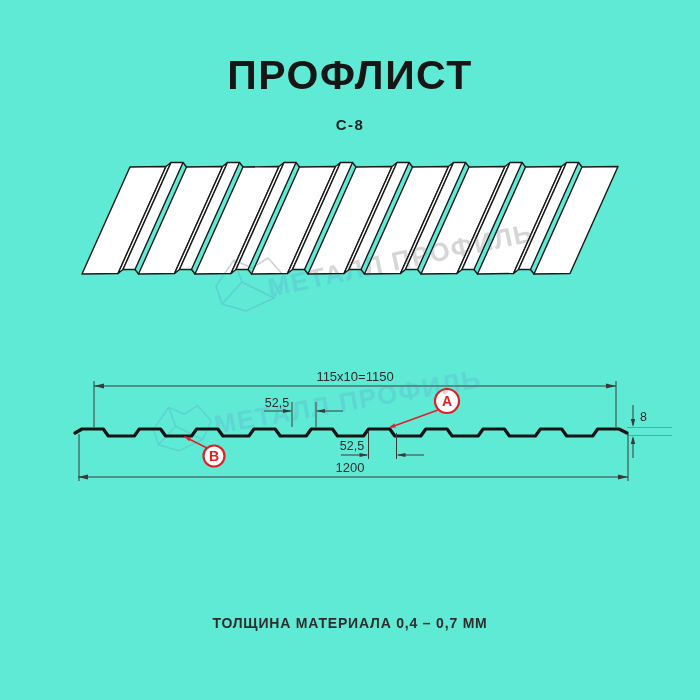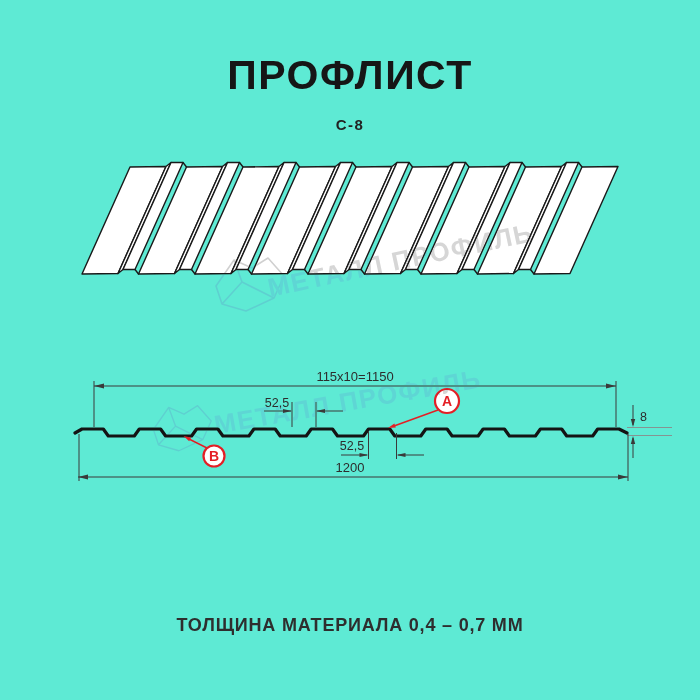--- a/index.html
+++ b/index.html
@@ -10,21 +10,21 @@
   .title{
     position:absolute;top:52px;left:0;width:700px;text-align:center;
     font-size:41px;font-weight:bold;letter-spacing:1.5px;color:#161616;
   }
   .subtitle{
     position:absolute;top:116px;left:0;width:700px;text-align:center;
     font-size:15px;font-weight:bold;letter-spacing:1.5px;color:#222;
   }
   .footer{
     position:absolute;top:615px;left:0;width:700px;text-align:center;
-    font-size:18px;font-weight:bold;letter-spacing:0.8px;color:#2e2e2e;
+    font-size:14px;font-weight:bold;letter-spacing:0.8px;color:#2e2e2e;
   }
   svg{position:absolute;left:0;top:0;}
   .sheetface{fill:#ffffff;stroke:#1a1a1a;stroke-width:1.4;stroke-linejoin:round;}
   .edgeline{fill:none;stroke:#1a1a1a;stroke-width:1.4;stroke-linecap:round;}
   .profile{fill:none;stroke:#141414;stroke-width:3.2;stroke-linejoin:round;stroke-linecap:round;}
   .dim{stroke:#3a3a3a;stroke-width:1;fill:none;}
   .dimhead{fill:#3a3a3a;stroke:none;}
   .refline{stroke:#8a8a8a;stroke-width:0.9;fill:none;}
   .dimtext{font-family:"Liberation Sans",sans-serif;font-size:13px;fill:#2d2d2d;}
   .dimtext.small{font-size:12.5px;}

